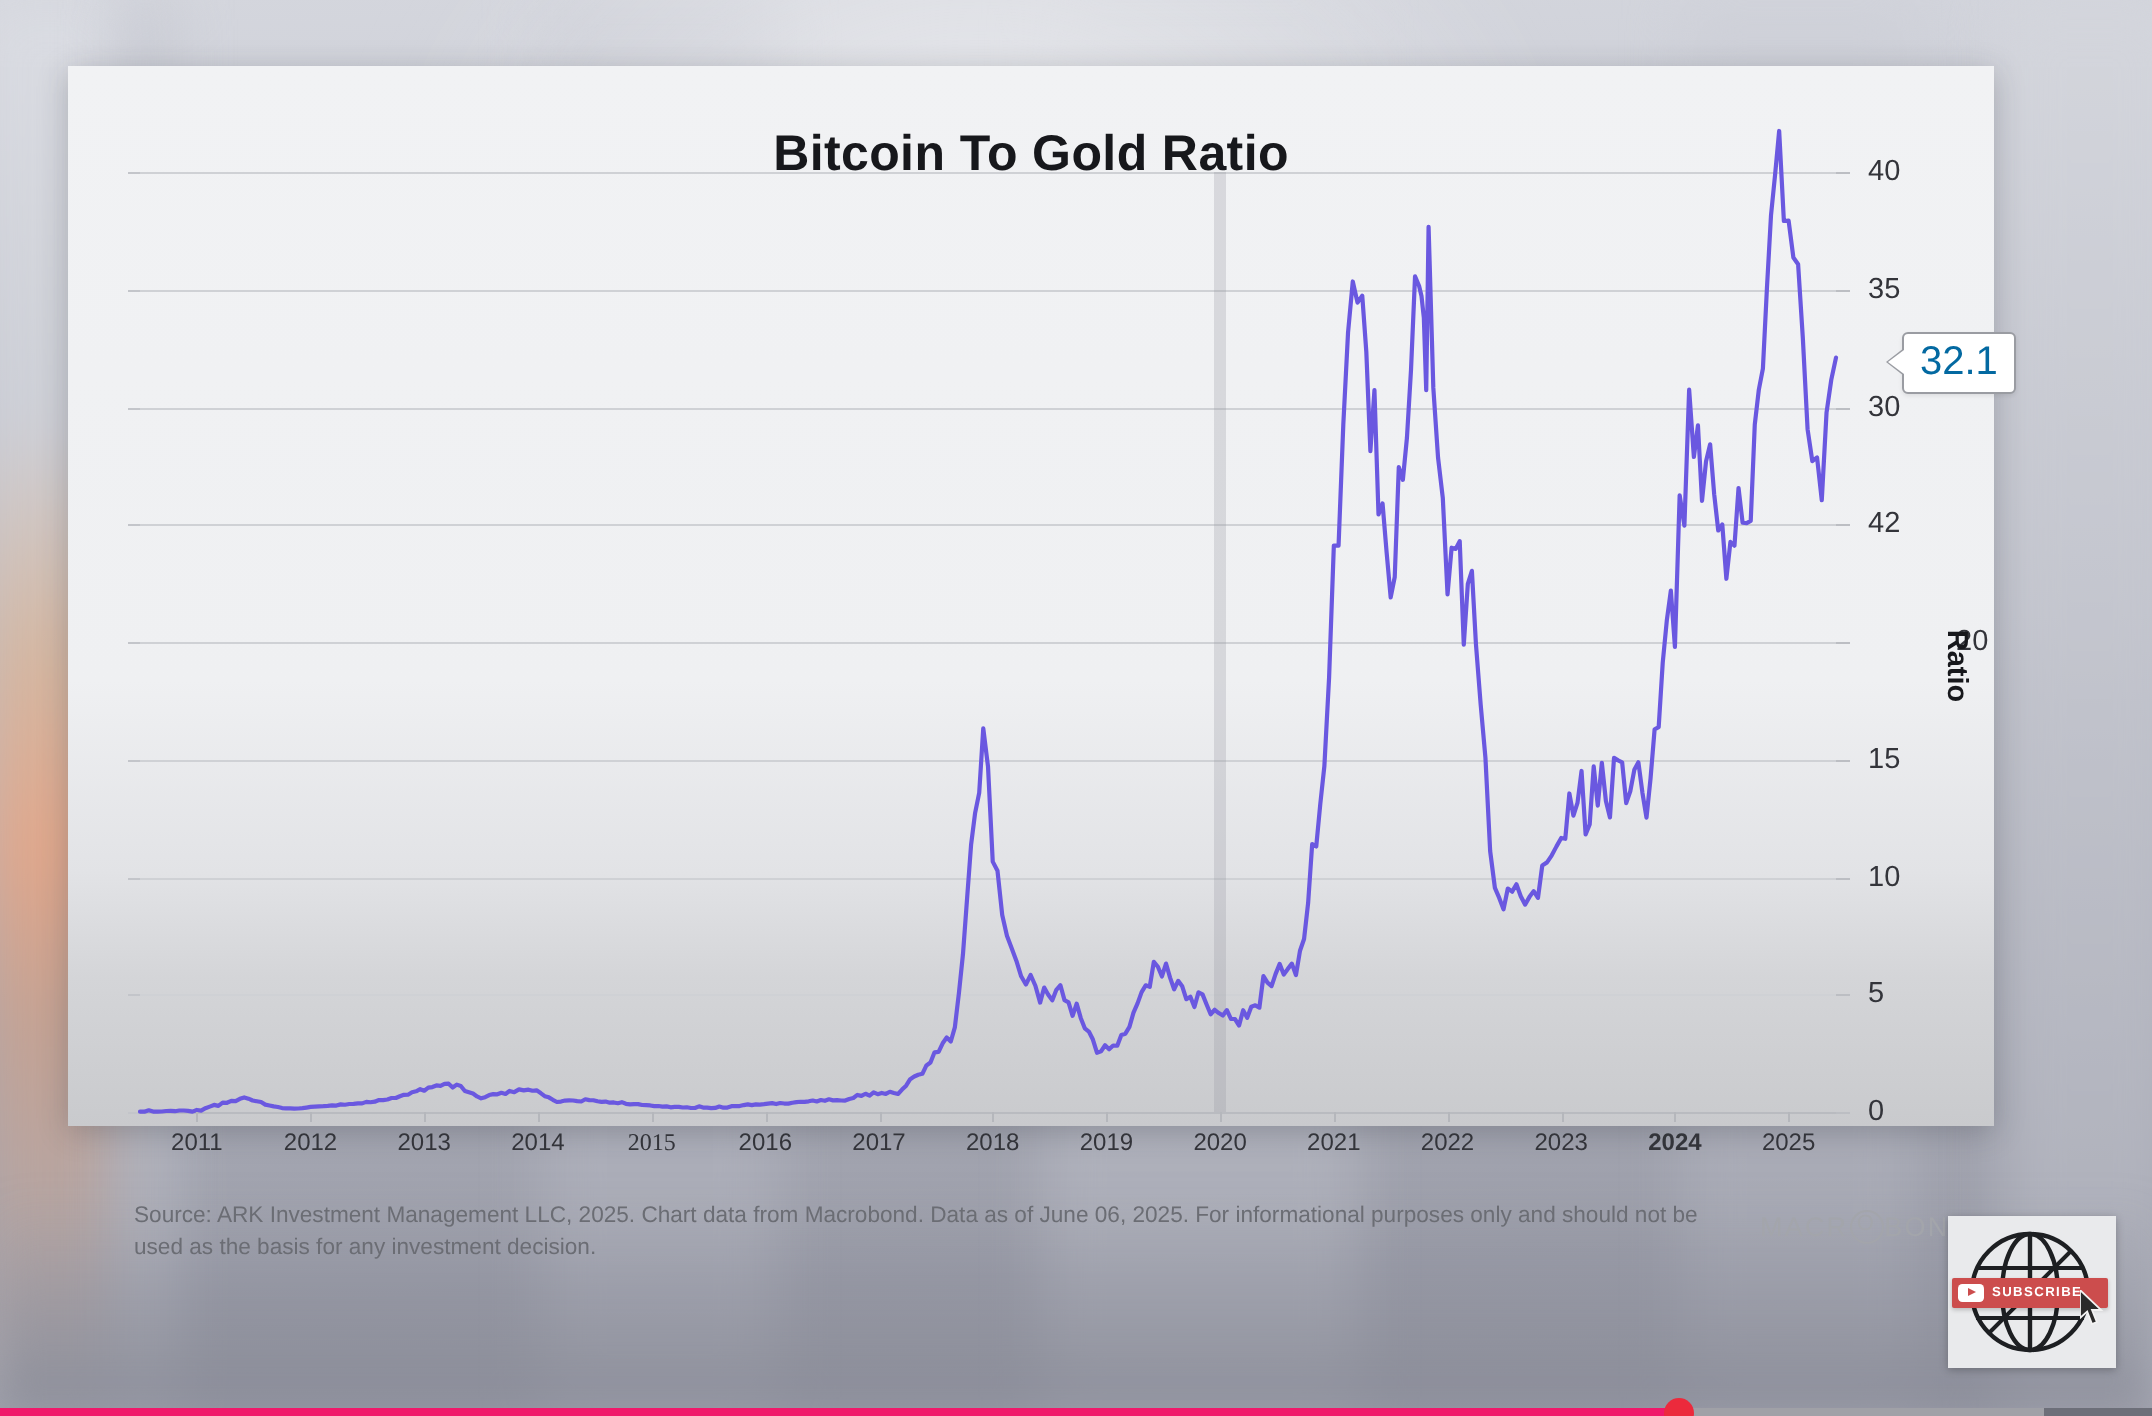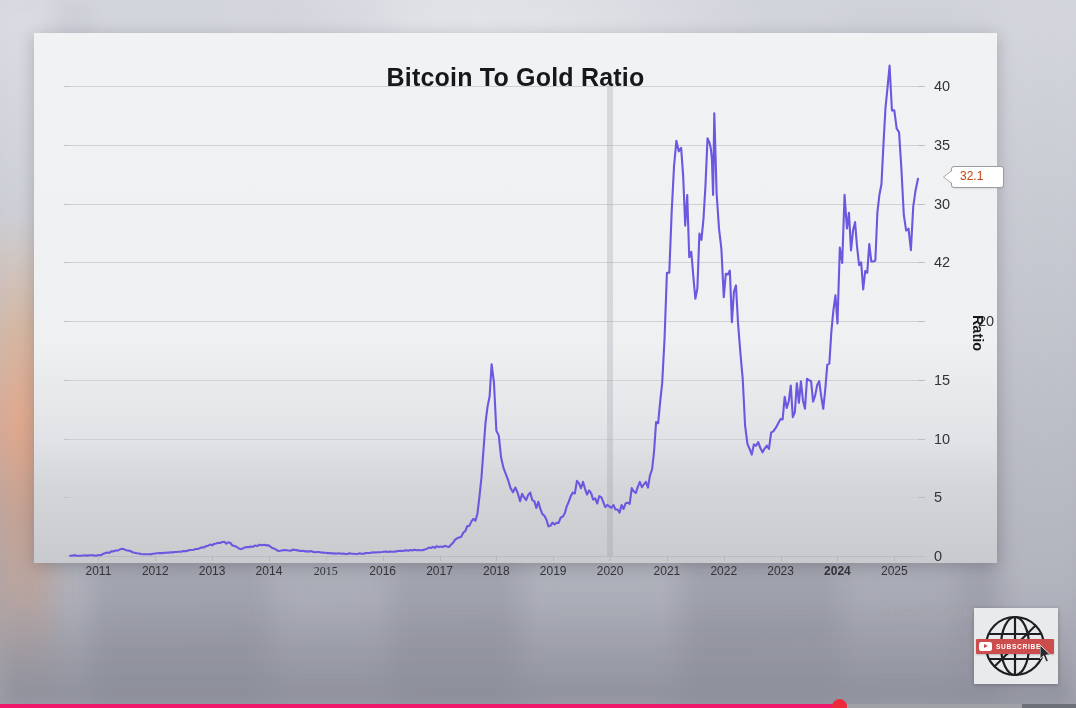--- a/index.html
+++ b/index.html
@@ -63,21 +63,21 @@
 
   #yaxis-title{
     position:absolute;left:944px;top:300px;font-size:14.5px;font-weight:bold;color:#17181c;
     transform:translate(-50%,-50%) rotate(90deg);transform-origin:center;white-space:nowrap;
   }
 
   
   #value-callout{
     position:absolute;left:917px;top:189px;
     background:#ffffff;border:1px solid #9a9ca2;border-radius:3px;
-    padding:3px 20px 4px 8px;font-size:12px;color:#c2410c;line-height:1.1;
+    padding:3px 8px 4px 8px;font-size:20px;color:#0369a1;line-height:1.1;
     box-shadow:0 1px 2px rgba(0,0,0,.08);
   }
   #value-callout::before{
     content:"";position:absolute;left:-8px;top:50%;margin-top:-6px;
     width:0;height:0;border-top:6px solid transparent;border-bottom:6px solid transparent;
     border-right:8px solid #ffffff;z-index:2;
   }
   #value-callout::after{
     content:"";position:absolute;left:-9px;top:50%;margin-top:-7px;
     width:0;height:0;border-top:7px solid transparent;border-bottom:7px solid transparent;
@@ -227,20 +227,21 @@
       <div class="xtick" style="left: 767.464px;"></div>
       <div class="xlabel" style="left: 767.464px; font-weight: bold;">2024</div>
       <div class="xtick" style="left: 824.313px;"></div>
       <div class="xlabel" style="left: 824.313px;">2025</div>
     </div>
 
   <div id="yaxis-title">Ratio</div>
 
   <div id="value-callout" style="top: 132.825px;">32.1</div>
 
+  <div id="source-note">Source: ARK Investment Management LLC, 2025. Chart data from Macrobond. Data as of June 06, 2025. For informational purposes only and should not be used as the basis for any investment decision.</div>
 
   <div id="macrobond-logo">
     <span>MACR</span>
     <span class="mb-o">O</span>
     <span>BOND</span>
   </div>
 </div>
 
 <div id="subscribe-overlay">
   <svg id="channel-globe" viewBox="0 0 70 68">

